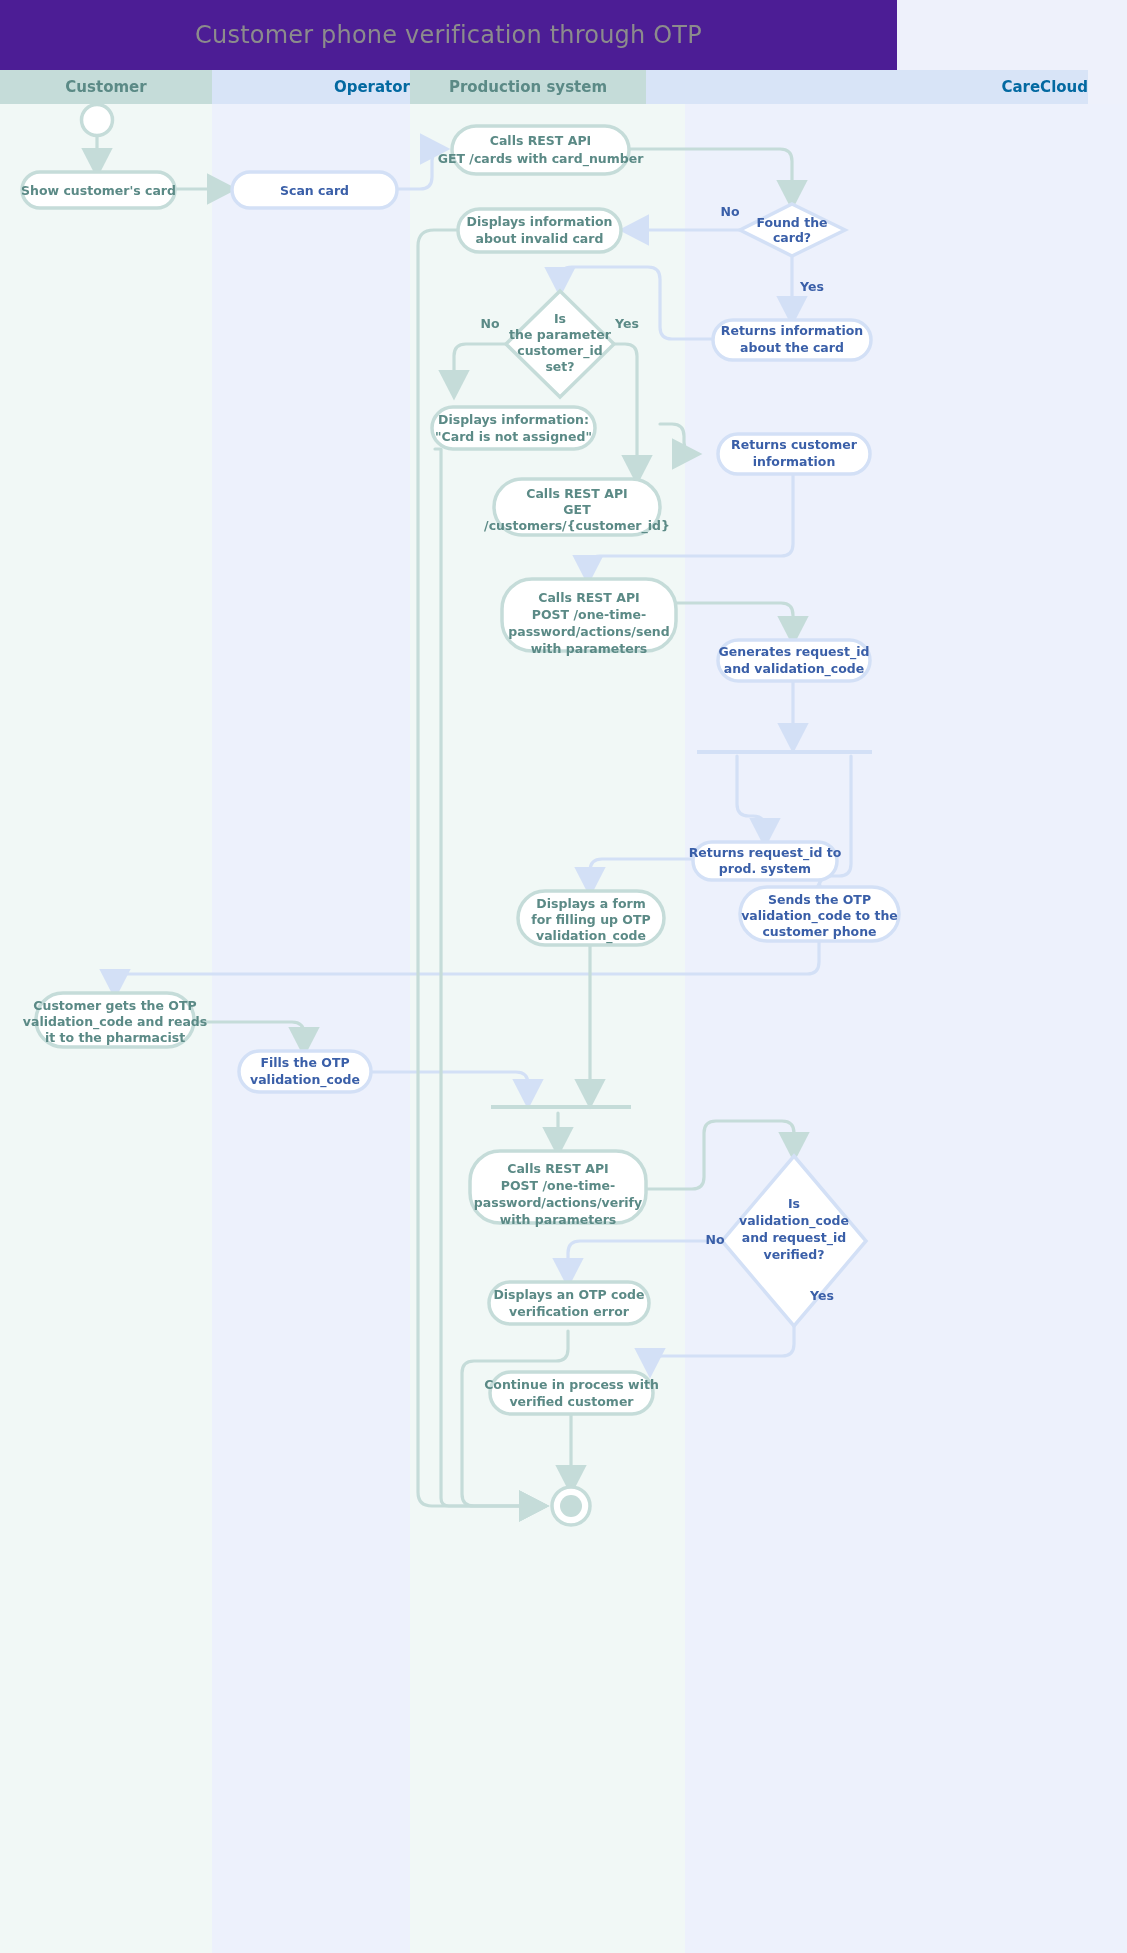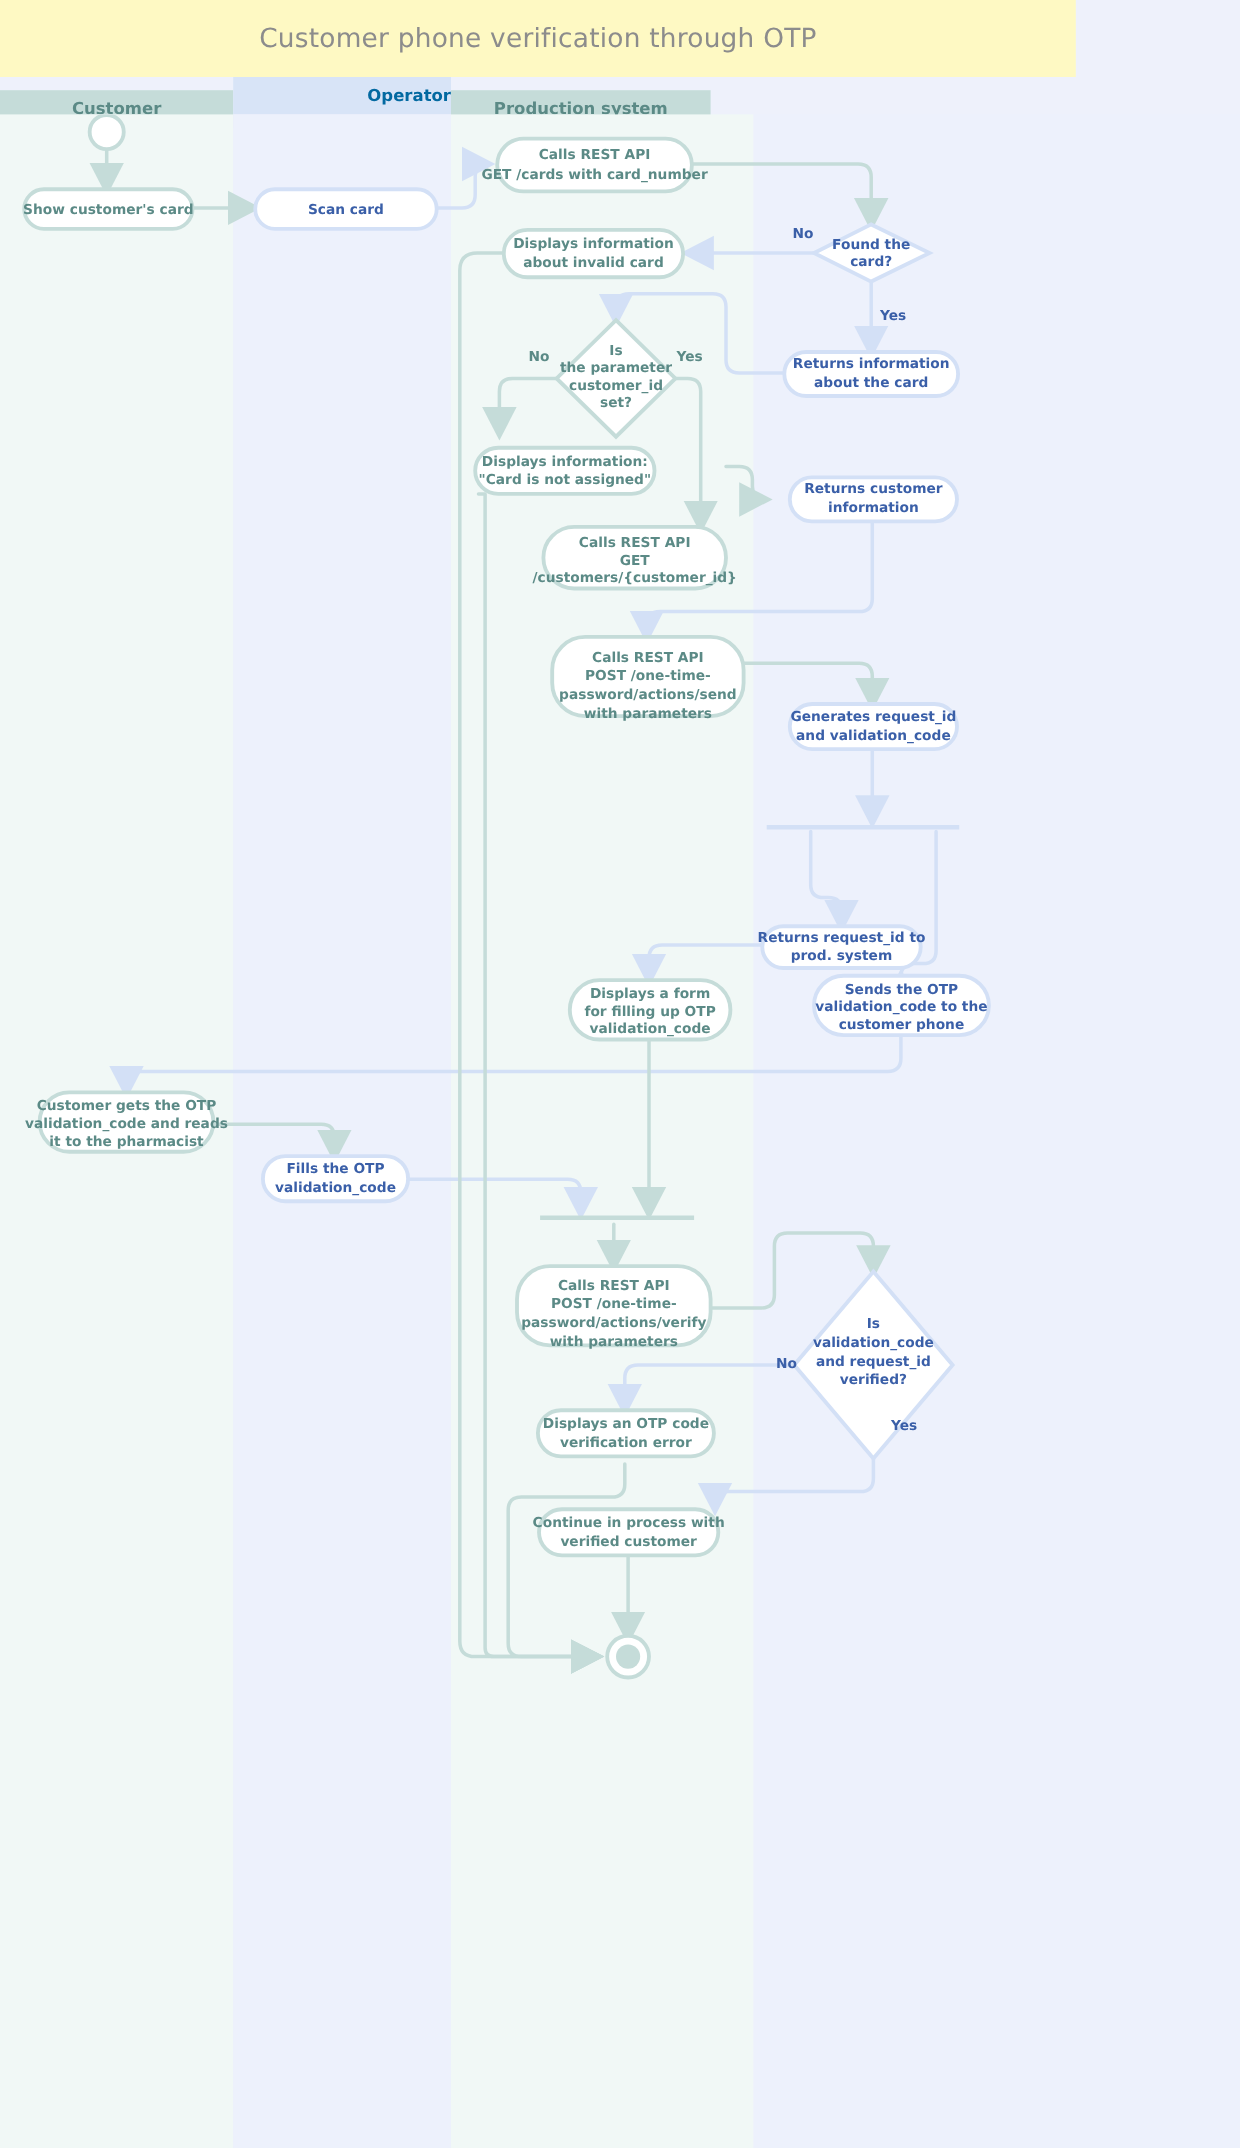--- a/index.html
+++ b/index.html
@@ -6,36 +6,36 @@
   body{
     width:1127px;height:1953px;
     background:#eef1fb;
     font-family:"DejaVu Sans","Liberation Sans",sans-serif;
     overflow:hidden;
   }
   #page{position:relative;width:1127px;height:1953px;background:#eef1fb;}
 
   
   #title-bar{
-    position:absolute;left:0;top:0;width:978px;height:70px;
-    background:#fef9c3;
+    position:absolute;left:0;top:0;width:897px;height:70px;
+    background:#4c1d95;
     display:flex;align-items:center;justify-content:center;
   }
   #title-bar .title{
     font-size:24px;color:#8c8c8c;font-weight:400;
     letter-spacing:.2px;
   }
 
   
   #lane-headers{position:absolute;left:0;top:70px;width:1127px;height:34px;display:flex;}
   .lane-head{
     display:flex;align-items:center;justify-content:center;
     font-size:15px;font-weight:700;height:34px;
   }
-  .lane-head.teal{background:#c5dcd9;color:#5b8a86;margin-top:12px;}
+  .lane-head.teal{background:#c5dcd9;color:#5b8a86;}
   .lane-head.blue{background:#d8e4f7;color:#0369a1;justify-content:flex-end;}
 
   
   #lane-bodies{position:absolute;left:0;top:104px;width:1127px;height:1849px;display:flex;}
   .lane-body{height:1849px;}
   .lane-body.teal{background:#f1f8f6;}
   .lane-body.blue{background:#edf1fc;}
 
   
   #diagram{position:absolute;left:0;top:104px;width:1127px;height:1849px;}
@@ -72,20 +72,23 @@
   <div id="lane-headers">
     <div class="lane-head teal" style="width:212px">
       <span>Customer</span>
     </div>
     <div class="lane-head blue" style="width:198px">
       <span>Operator</span>
     </div>
     <div class="lane-head teal" style="width:236px">
       <span>Production system</span>
     </div>
+    <div class="lane-head blue" style="width:442px">
+      <span>CareCloud</span>
+    </div>
   </div>
 
   <div id="lane-bodies">
     <div class="lane-body teal" style="width:212px"></div>
     <div class="lane-body blue" style="width:198px"></div>
     <div class="lane-body teal" style="width:275px"></div>
     <div class="lane-body blue" style="width:442px"></div>
   </div>
 
   <svg id="diagram" viewBox="0 0 1127 1849">

